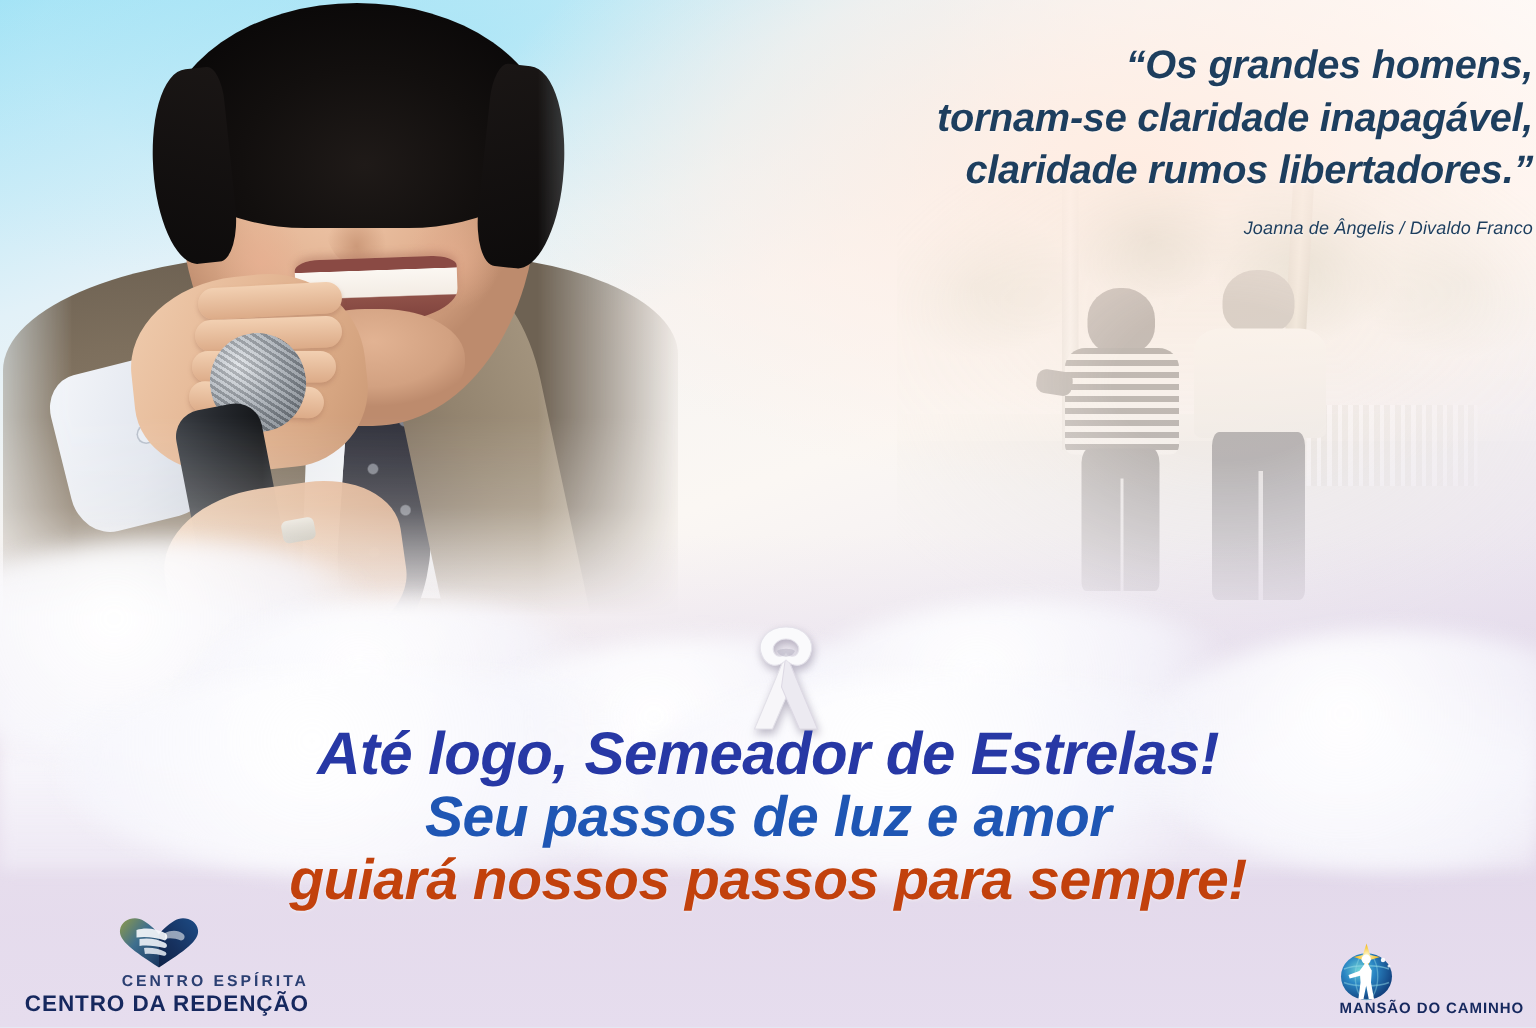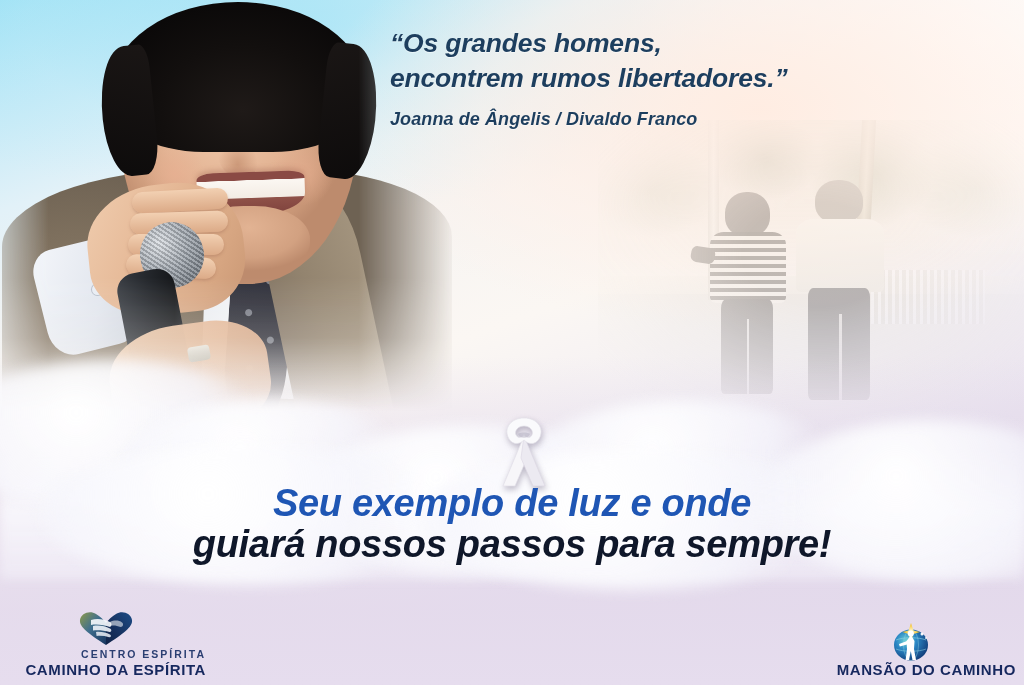--- a/index.html
+++ b/index.html
@@ -323,36 +323,37 @@
     opacity:0.96;
   }
   .p-ring {
     position:absolute; left:196px; top:352px; width:22px; height:15px;
     background:linear-gradient(to bottom,#e8e4da,#b7b2a4);
     border-radius:4px; transform:rotate(-10deg);
   }
 
   
   .quote {
-    position:absolute; right:24px; top:26px; width:610px;
+    position:absolute; right:2px; top:26px; width:610px;
+    text-align:right;
     color:#1d3e5e;
     font-style:italic;
     font-weight:bold;
   }
   .quote .line {
     font-size:26.5px;
     line-height:1.33;
     letter-spacing:-0.2px;
     white-space:nowrap;
     text-shadow:0 1px 1px rgba(255,255,255,0.55);
   }
   .quote .attrib {
     margin-top:13px;
-    font-size:18px;
-    font-weight:bold;
+    font-size:12px;
+    font-weight:normal;
     font-style:italic;
     color:#1d3e5e;
     letter-spacing:0.1px;
     text-shadow:0 1px 1px rgba(255,255,255,0.5);
   }
 
   
   .ribbon { position:absolute; left:487px; top:410px; width:74px; height:78px; }
   .ribbon svg { width:100%; height:100%; display:block;
     filter:drop-shadow(1px 3px 3px rgba(95,85,115,0.40)); }
@@ -364,37 +365,37 @@
     font-style:italic;
     font-weight:bold;
   }
   .headline .h {
     line-height:1.06;
     white-space:nowrap;
     text-shadow:0 1px 2px rgba(255,255,255,0.5);
   }
   .headline .h1 { font-size:40px; color:#2738a5; letter-spacing:-0.4px; }
   .headline .h2 { font-size:38px; color:#1f56b4; letter-spacing:-0.3px; margin-top:1px; }
-  .headline .h3 { font-size:38px; color:#0f172a; letter-spacing:-0.3px; margin-top:1px; }
+  .headline .h3 { font-size:38px; color:#c2410c; letter-spacing:-0.3px; margin-top:1px; }
 
   
   .logo { position:absolute; bottom:6px; text-align:right; }
   .logo-left  { left:6px;  width:200px; }
   .logo-right { right:8px; width:210px; }
   .logo .mark { height:40px; display:flex; align-items:center; justify-content:center; }
   .logo .mark svg { display:block; }
   .logo .l1 {
     font-size:10.5px; font-weight:bold; color:#2b3f72;
     letter-spacing:2.0px; line-height:1.25;
   }
   .logo .l2 {
     font-size:15px; font-weight:bold; color:#16285e;
     letter-spacing:0.6px; line-height:1.22;
   }
-  .logo-right .l2 { font-size:15px; letter-spacing:0.6px; }
+  .logo-right .l2 { font-size:10px; letter-spacing:0.6px; }
 </style>
 </head>
 <body>
 
 <div class="stage">
 
   <div class="bg-sky"></div>
   <div class="bg-warm"></div>
 
   <div class="bg-photo">
@@ -461,36 +462,38 @@
       <div class="c c2"></div>
       <div class="c c3"></div>
     <div class="c c4"></div>
       <div class="c c5"></div>
       <div class="c c6"></div>
     <div class="c c7"></div>
   </div>
 
   <div class="quote">
     <div class="line">“Os grandes homens,</div>
-    <div class="line">encontrem rumos libertadores.”</div>
+    <div class="line">tornam-se claridade inapagável,</div>
+    <div class="line">claridade rumos libertadores.”</div>
     <div class="attrib">Joanna de Ângelis / Divaldo Franco</div>
   </div>
 
   <div class="ribbon">
     <svg viewBox="0 0 74 78" xmlns="http://www.w3.org/2000/svg">
       <path d="M37 26 L16 76 L28 76 L40 48 Z" fill="#f7f6f9" stroke="#e2e0e8" stroke-width="0.7"></path>
       <path d="M37 26 L58 76 L46 76 L34 48 Z" fill="#eceaf1" stroke="#ddd9e4" stroke-width="0.7"></path>
       <path d="M37 8 C24 8 17 18 21 27 C24 34 31 36 37 30 C43 36 50 34 53 27 C57 18 50 8 37 8 Z
                M37 16 C43 16 47 21 45 25 C43 29 38 28 37 24 C36 28 31 29 29 25 C27 21 31 16 37 16 Z" fill="#fafafc" stroke="#e4e2ea" stroke-width="0.7"></path>
       <path d="M31 24 C33 22 41 22 43 24 C41 29 33 29 31 24 Z" fill="#b7b3c2" opacity="0.55"></path>
     </svg>
   </div>
 
   <div class="headline">
-    <div class="h h2">Seu exemplo de luz e onde</div>
+    <div class="h h1">Até logo, Semeador de Estrelas!</div>
+    <div class="h h2">Seu passos de luz e amor</div>
     <div class="h h3">guiará nossos passos para sempre!</div>
   </div>
 
   <div class="logo logo-left">
     <div class="mark">
       <svg width="58" height="36" viewBox="0 0 58 36" xmlns="http://www.w3.org/2000/svg">
         <defs>
           <linearGradient id="hl" x1="0" y1="0" x2="1" y2="1">
             <stop offset="0%" stop-color="#8e9a4a"></stop>
             <stop offset="45%" stop-color="#3f6f8e"></stop>
@@ -504,21 +507,21 @@
         </defs>
         <path d="M29 35 C12 24 2 17 3 10 C4 3 13 0 19 4 C23 6.5 27 10 29 13 Z" fill="url(#hl)"></path>
         <path d="M29 35 C46 24 56 17 55 10 C54 3 45 0 39 4 C35 6.5 31 10 29 13 Z" fill="url(#hr)"></path>
         <path d="M14 10 C20 8 27 9 33 12 C35 13 35 16 33 17 C27 15 20 14 14 15 Z" fill="#f3f6fa" opacity="0.92"></path>
         <path d="M16 16 C22 15 28 16 33 18.5 C35 19.6 34.6 22 32.6 22 C27 20.5 21 20 16 20.6 Z" fill="#eef3f8" opacity="0.9"></path>
         <path d="M19 22 C24 21.5 29 22.5 33 24.5 C34.6 25.4 34 27.4 32.2 27.2 C28 26 23.6 25.6 19.6 26 Z" fill="#e9eff6" opacity="0.86"></path>
         <path d="M33 12 C37 10 42 10 45 12.5 C47 14 46 17 43.6 17 C40 15.6 36 15 33 16 Z" fill="#ffffff" opacity="0.55"></path>
       </svg>
     </div>
     <div class="l1">CENTRO ESPÍRITA</div>
-    <div class="l2">CAMINHO DA ESPÍRITA</div>
+    <div class="l2">CENTRO DA REDENÇÃO</div>
   </div>
 
   <div class="logo logo-right">
     <div class="mark">
       <svg width="50" height="44" viewBox="0 0 50 44" xmlns="http://www.w3.org/2000/svg">
         <defs>
           <radialGradient id="gl" cx="36%" cy="36%" r="72%">
             <stop offset="0%" stop-color="#6fd3d6"></stop>
             <stop offset="42%" stop-color="#2a86c4"></stop>
             <stop offset="100%" stop-color="#103a77"></stop>

